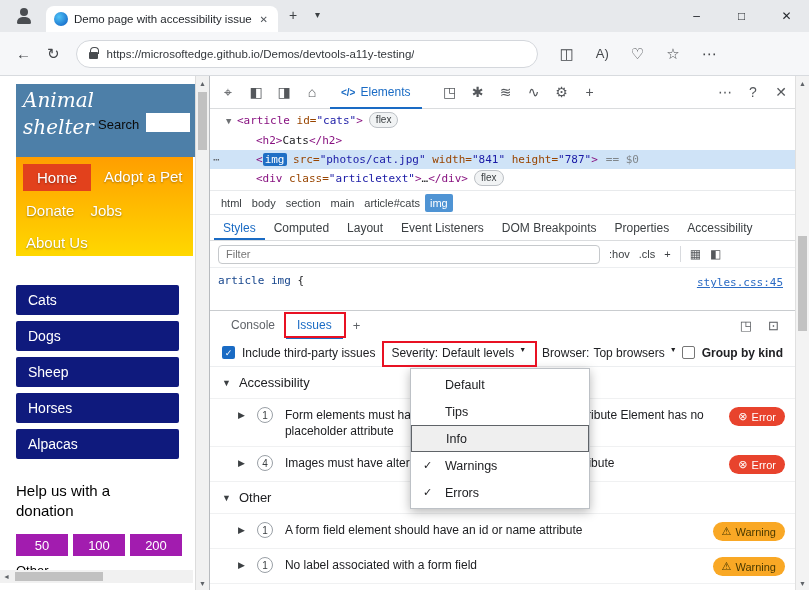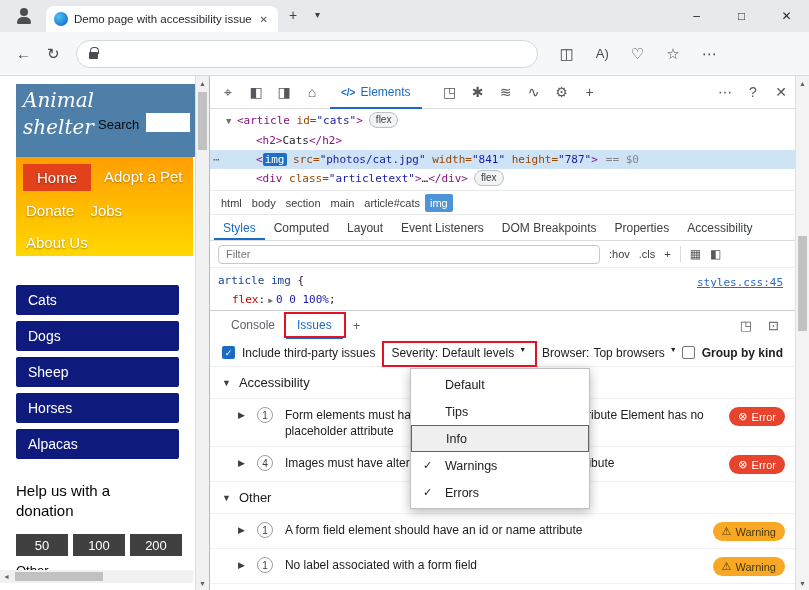--- a/index.html
+++ b/index.html
@@ -49,21 +49,21 @@
             background:linear-gradient(#ff9e00,#ffd800); padding:7px 7px; display:flex; flex-wrap:wrap;
             align-content:flex-start; column-gap:10px; row-gap:7px; }
   .pg-nav-item { color:#fff; font-size:15px; padding:4px 3px; text-shadow:0 1px 2px rgba(0,0,0,.35); }
   .pg-nav-home { background:#e2411c; padding:5px 14px; }
   .pg-cats { position:absolute; left:16px; top:209px; width:163px; }
   .pg-cat { height:30px; margin-bottom:6px; background:#0f1a7d; color:#fff; font-size:14px;
             line-height:30px; padding-left:12px; border-radius:2px; }
   .pg-donate-h { position:absolute; left:16px; top:405px; width:140px; font-size:15px; font-weight:normal;
                  color:#000; line-height:20px; }
   .pg-donations { position:absolute; left:16px; top:458px; display:flex; gap:5px; }
-  .pg-don-btn { width:52px; height:22px; background:#404040; color:#fff; font-size:13px;
+  .pg-don-btn { width:52px; height:22px; background:#a21caf; color:#fff; font-size:13px;
                 display:flex; align-items:center; justify-content:center; }
   .pg-other { position:absolute; left:16px; top:487px; font-size:13px; color:#000; }
   .pg-hscroll { position:absolute; left:0; top:494px; width:193px; height:13px; background:#f1f1f1;
                 display:flex; align-items:center; }
   .h-arr { width:13px; text-align:center; font-size:7px; color:#5f6368; }
   .pg-hthumb { margin-left:2px; width:88px; height:9px; background:#c1c1c1; }
 
   
   .page-vscroll { position:absolute; left:195px; top:76px; width:14px; height:514px; background:#f1f1f1;
                   border-left:1px solid #dcdcdc; }
@@ -198,20 +198,21 @@
       <span class="win-btn">□</span>
       <span class="win-btn">✕</span>
     </div>
   </div>
 
   <div class="navbar">
     <span class="nav-icon">←</span>
     <span class="nav-icon">↻</span>
     <div class="addressbar">
       <span class="lock"></span>
+      <span class="url">https://microsoftedge.github.io/Demos/devtools-a11y-testing/</span>
     </div>
     <div class="nav-right">
       <span class="nav-icon">◫</span>
       <span class="nav-icon ra-icon">A)</span>
       <span class="nav-icon">♡</span>
       <span class="nav-icon">☆</span>
       <span class="nav-icon">⋯</span>
     </div>
   </div>
 
@@ -319,23 +320,20 @@
       <span class="filter-sep"></span>
       <span class="filter-icon">▦</span>
       <span class="filter-icon">◧</span>
     </div>
 
     <div class="dt-styles">
       <div>
         <span class="css-selector">article img</span>
         <span>{</span>
         <a class="css-link">styles.css:45</a>
-      </div>
-      <div class="css-line2">
-        <span class="css-prop">flex</span><span>:</span><span class="css-exp">▶</span><span class="css-val">0 0 100%</span><span>;</span>
       </div>
     </div>
 
     <div class="dt-drawer-tabs">
       <span class="drawer-tab">Console</span>
       <span class="drawer-tab active">Issues</span>
       <span class="drawer-plus">+</span>
       <span class="drawer-right">
         <span>◳</span>
         <span>⊡</span>

